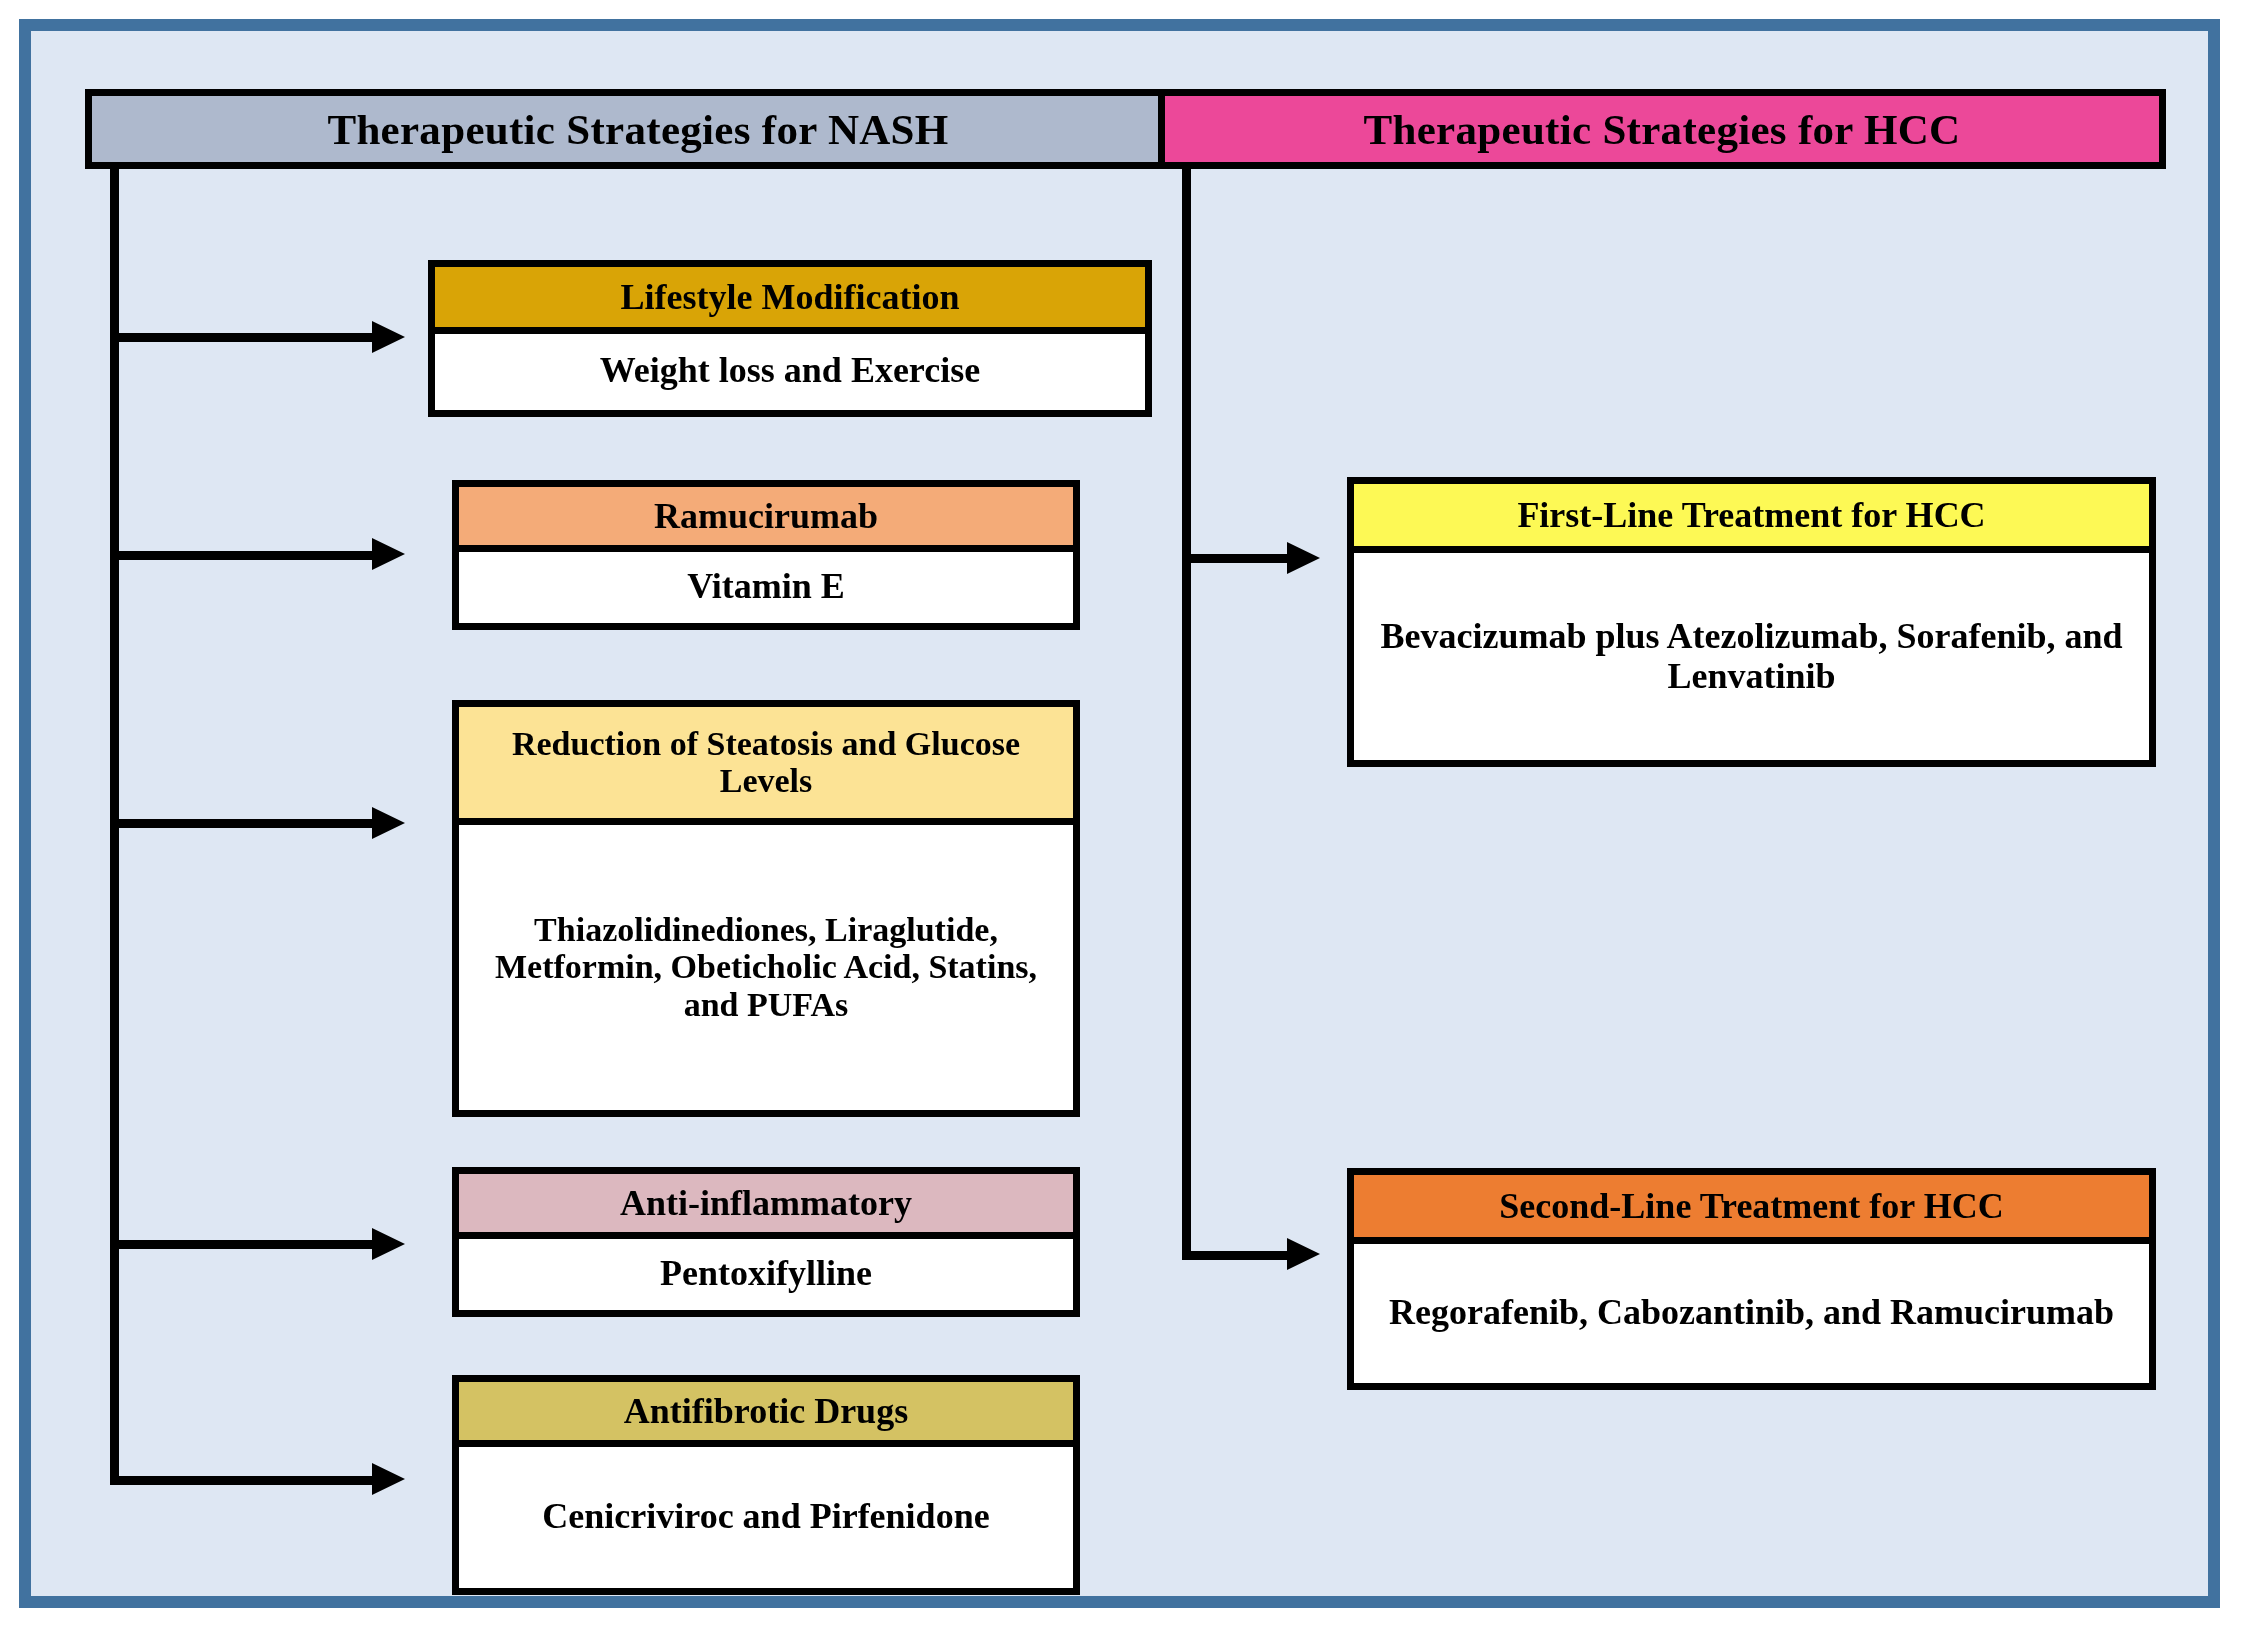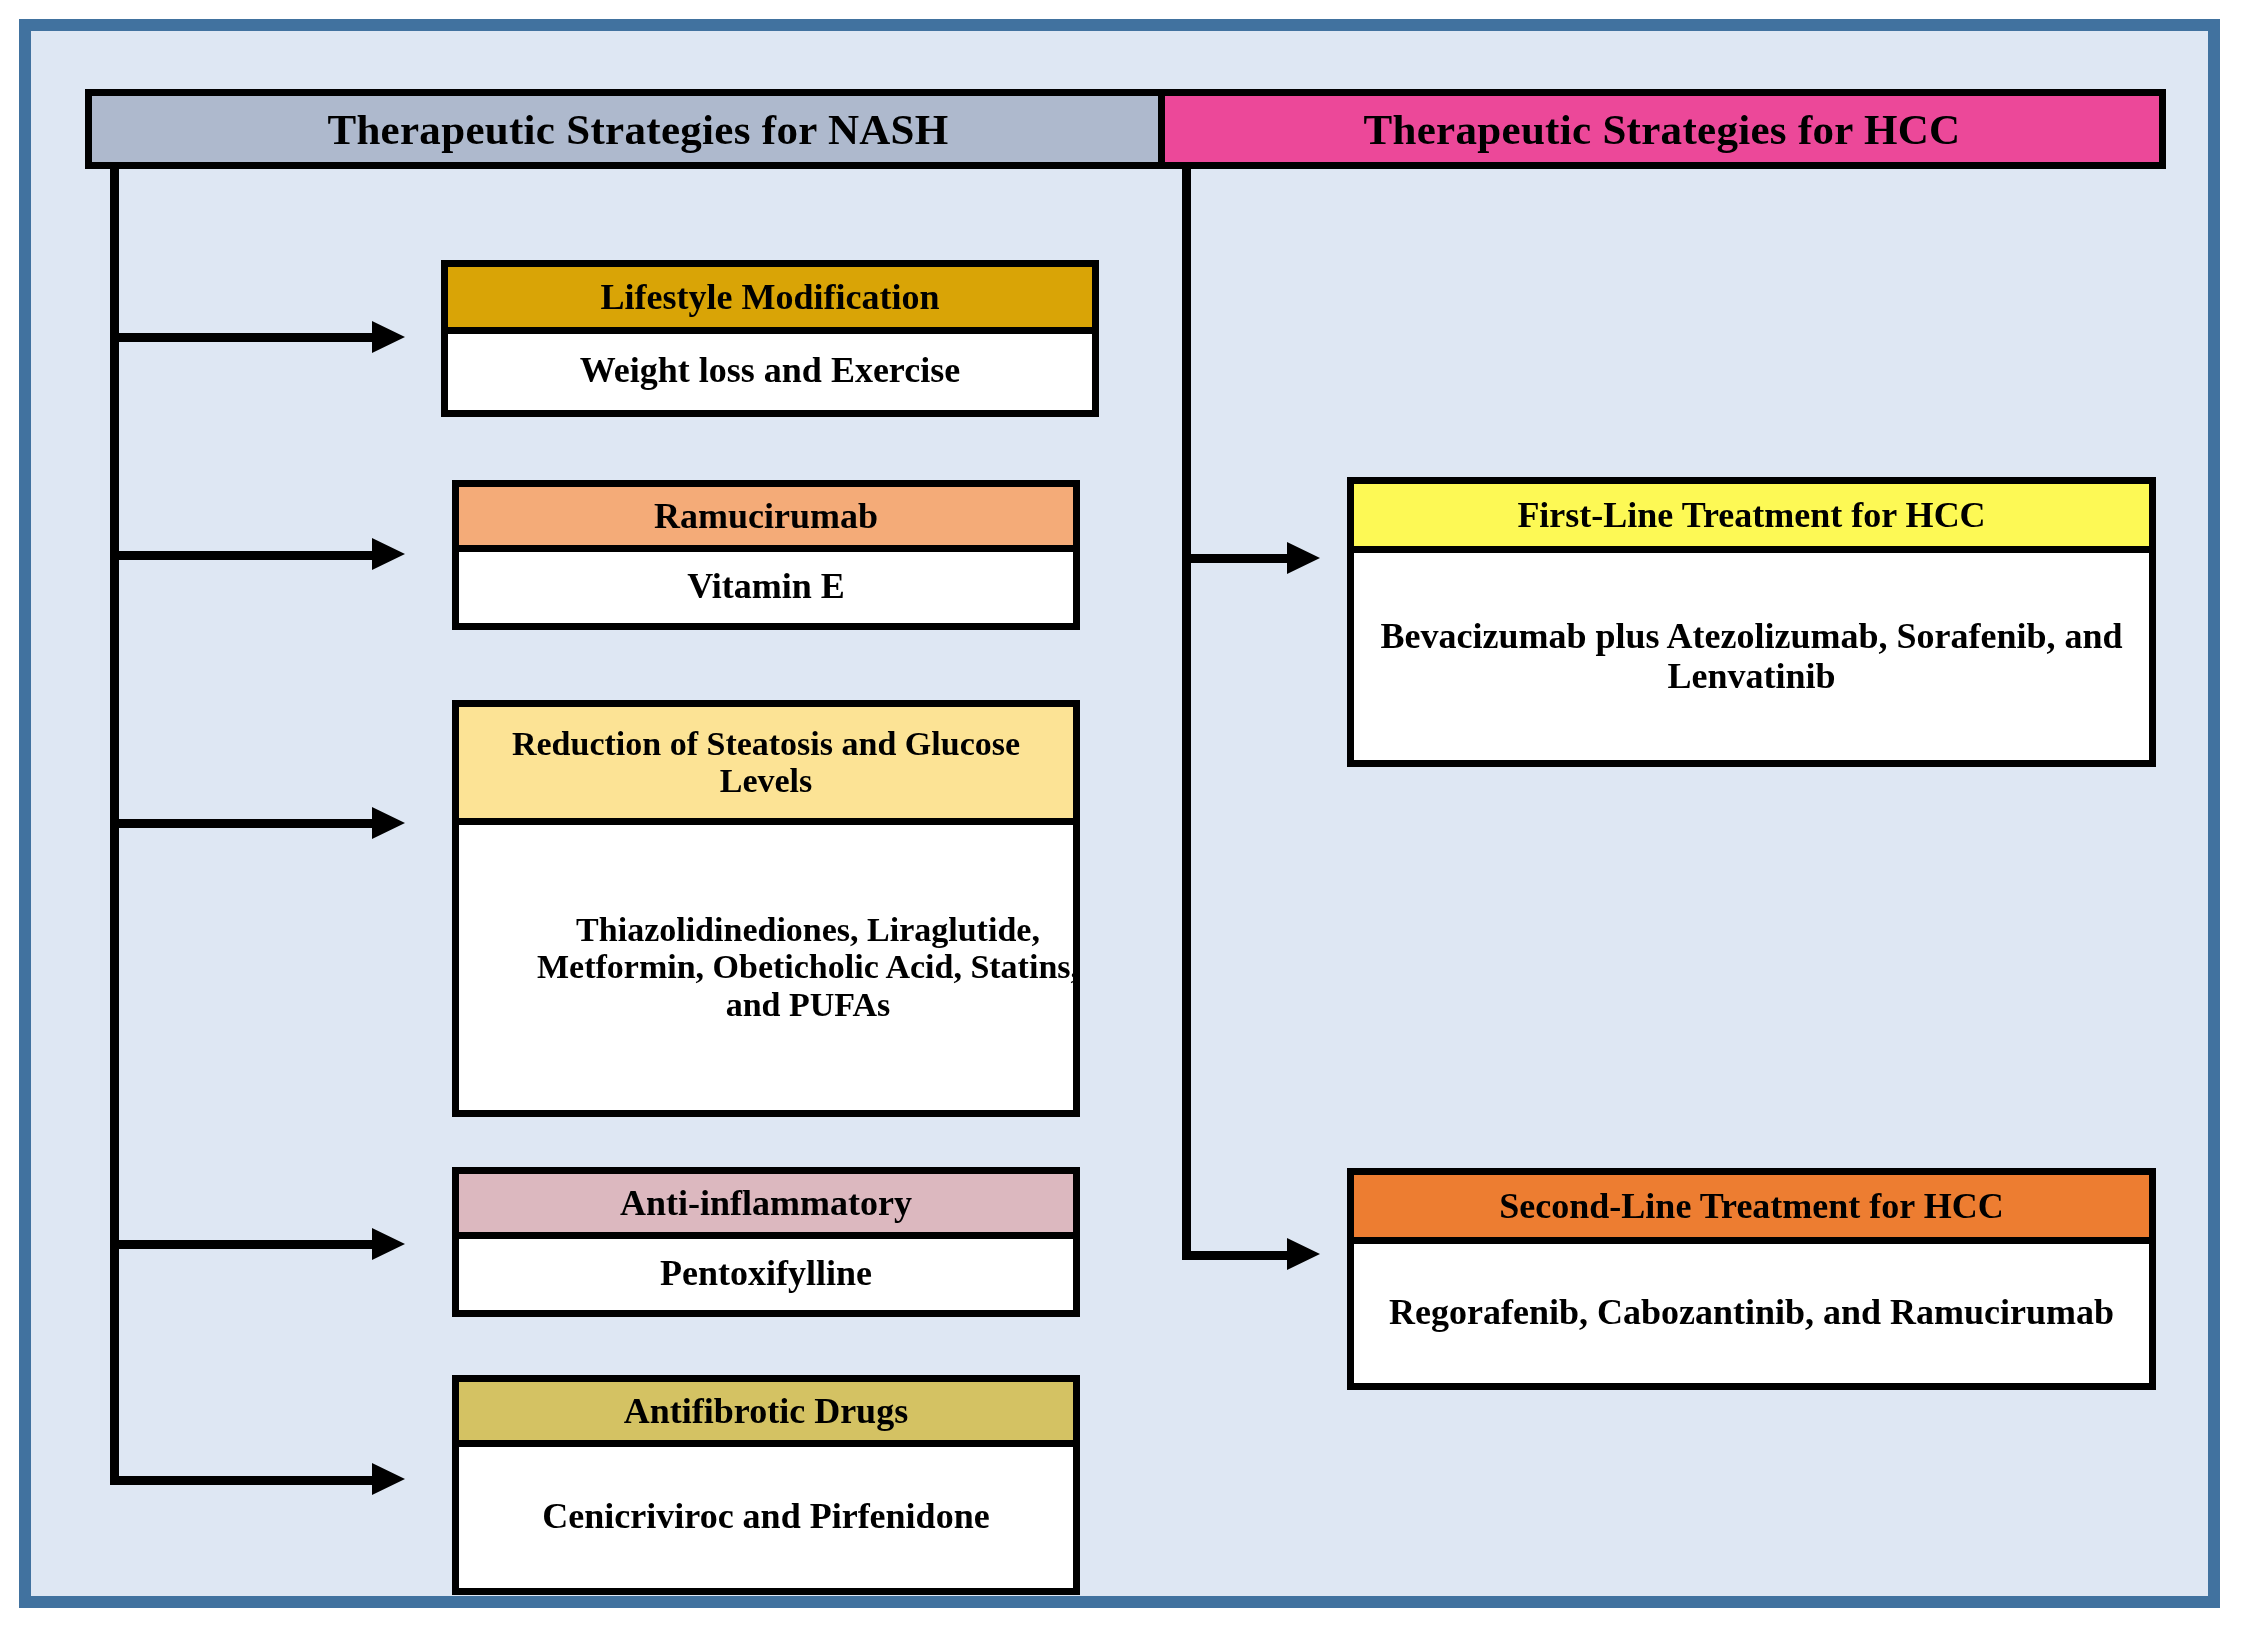--- a/index.html
+++ b/index.html
@@ -84,31 +84,31 @@
     align-items: center;
     justify-content: center;
     text-align: center;
     font-weight: bold;
     color: #000000;
     line-height: 1.1;
     padding: 4.1px 6.9px;
   }
 
   
-  #card-lifestyle   { left: 410px; top: 229px;  width: 658px; height: 157px; }
+  #card-lifestyle   { left: 397px; top: 229px;  width: 724px; height: 157px; }
   #card-lifestyle   .card-title { height: 67px;  background:#d9a406; font-size: 36px; }
   #card-lifestyle   .card-body  { height: 74px; font-size: 36px; }
 
   #card-antioxidant { left: 421px; top: 449px;  width: 628px; height: 150px; }
   #card-antioxidant .card-title { height: 65px;  background:#f4ab78; font-size: 36px; }
   #card-antioxidant .card-body  { height: 70px; font-size: 36px; }
 
   #card-steatosis   { left: 421px; top: 669px;  width: 628px; height: 417px; }
   #card-steatosis   .card-title { height: 118px; background:#fce395; font-size: 34px; }
-  #card-steatosis   .card-body  { height: 284px; font-size: 34px; margin-left: 42px; }
+  #card-steatosis   .card-body  { height: 284px; font-size: 34px; }
 
   #card-antiinflam  { left: 421px; top: 1136px; width: 628px; height: 150px; }
   #card-antiinflam  .card-title { height: 65px;  background:#dcb8bf; font-size: 36px; }
   #card-antiinflam  .card-body  { height: 70px; font-size: 36px; }
 
   #card-antifibrotic{ left: 421px; top: 1344px; width: 628px; height: 220px; }
   #card-antifibrotic .card-title{ height: 65px;  background:#d4c263; font-size: 36px; }
   #card-antifibrotic .card-body { height: 140px; font-size: 36px; }
 
   

